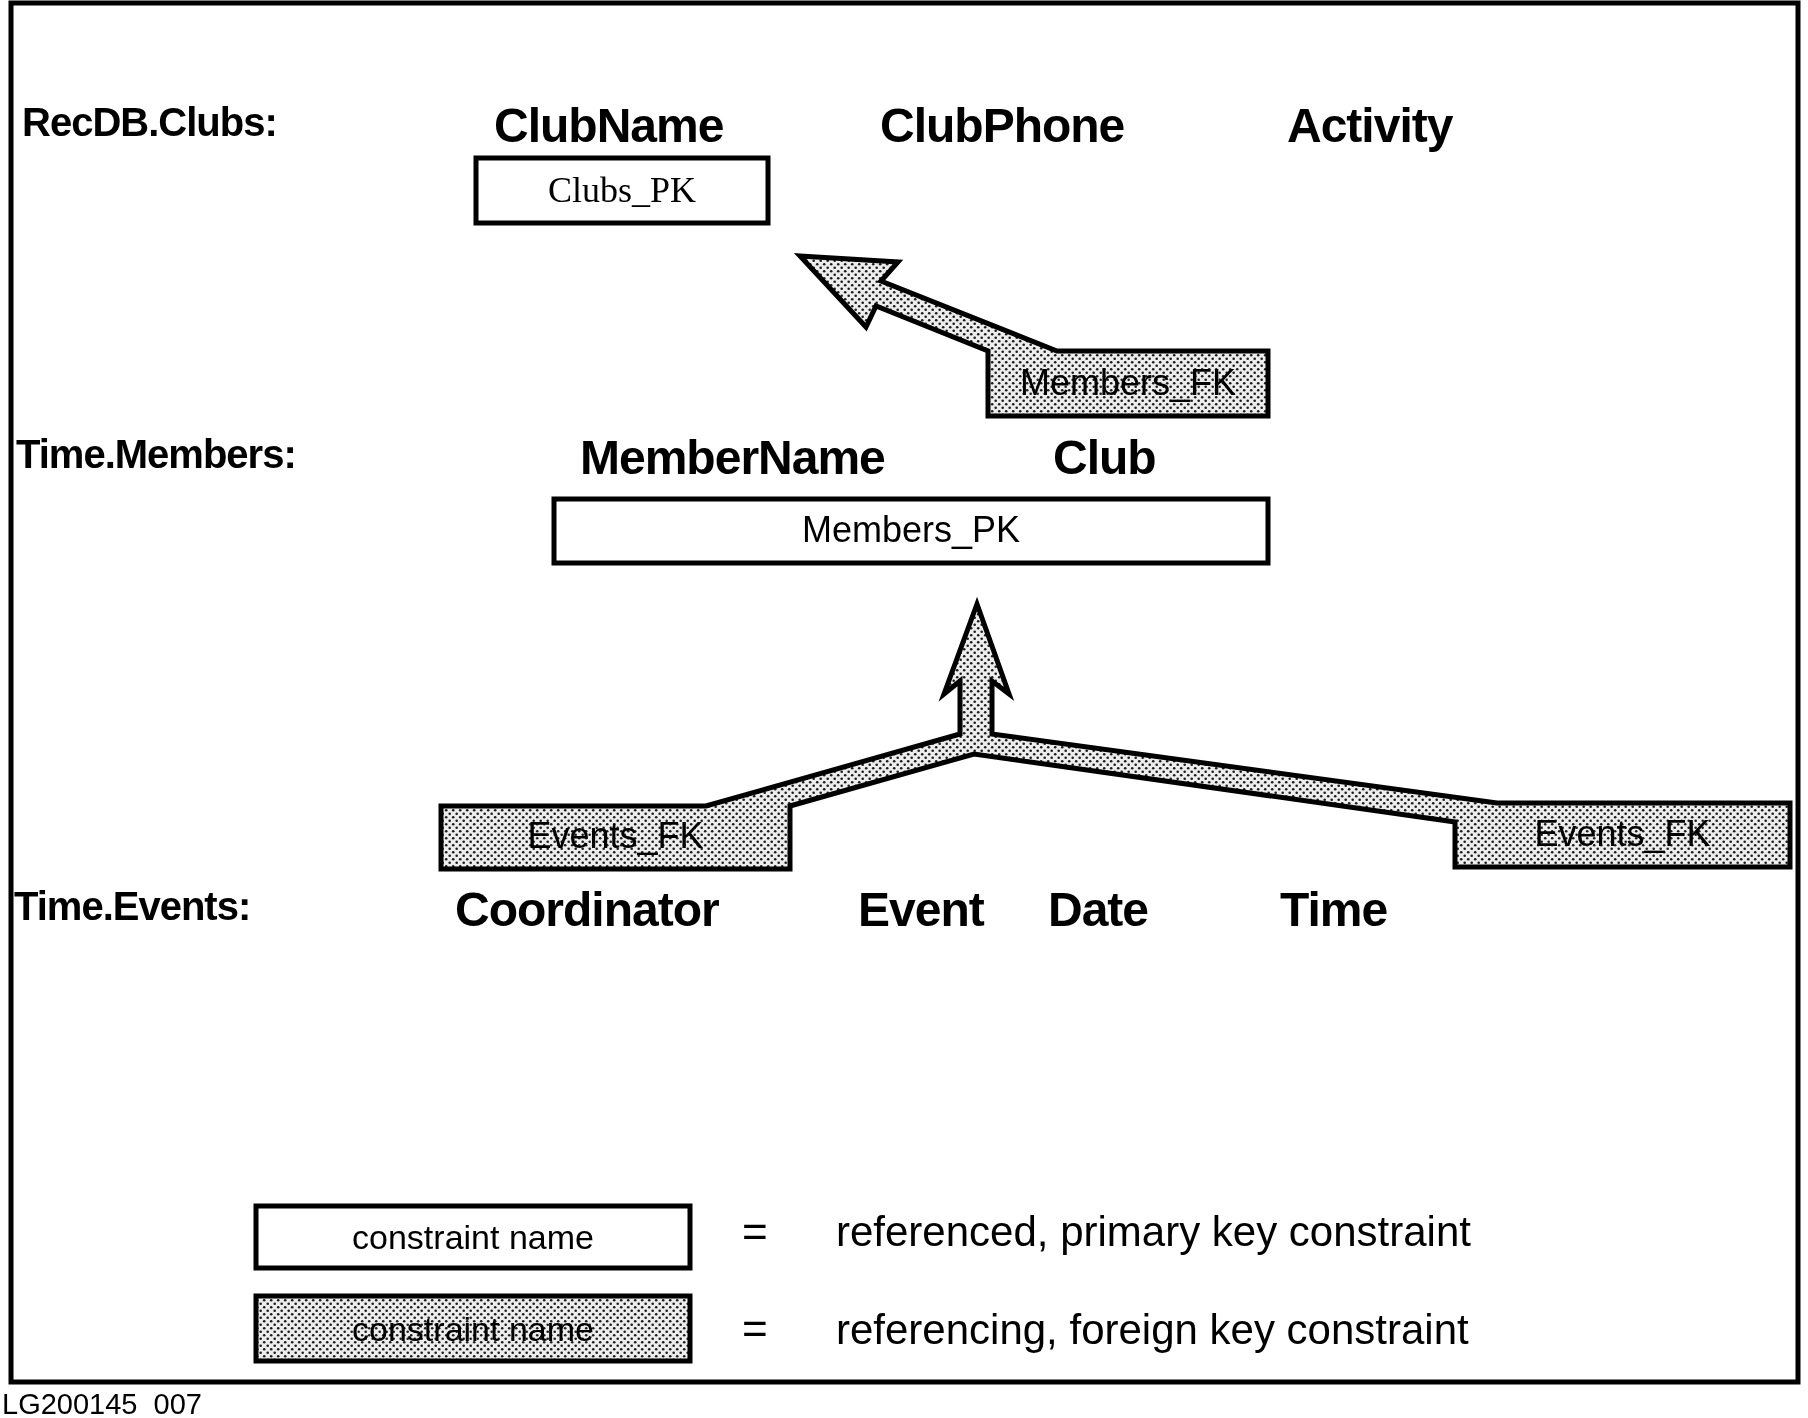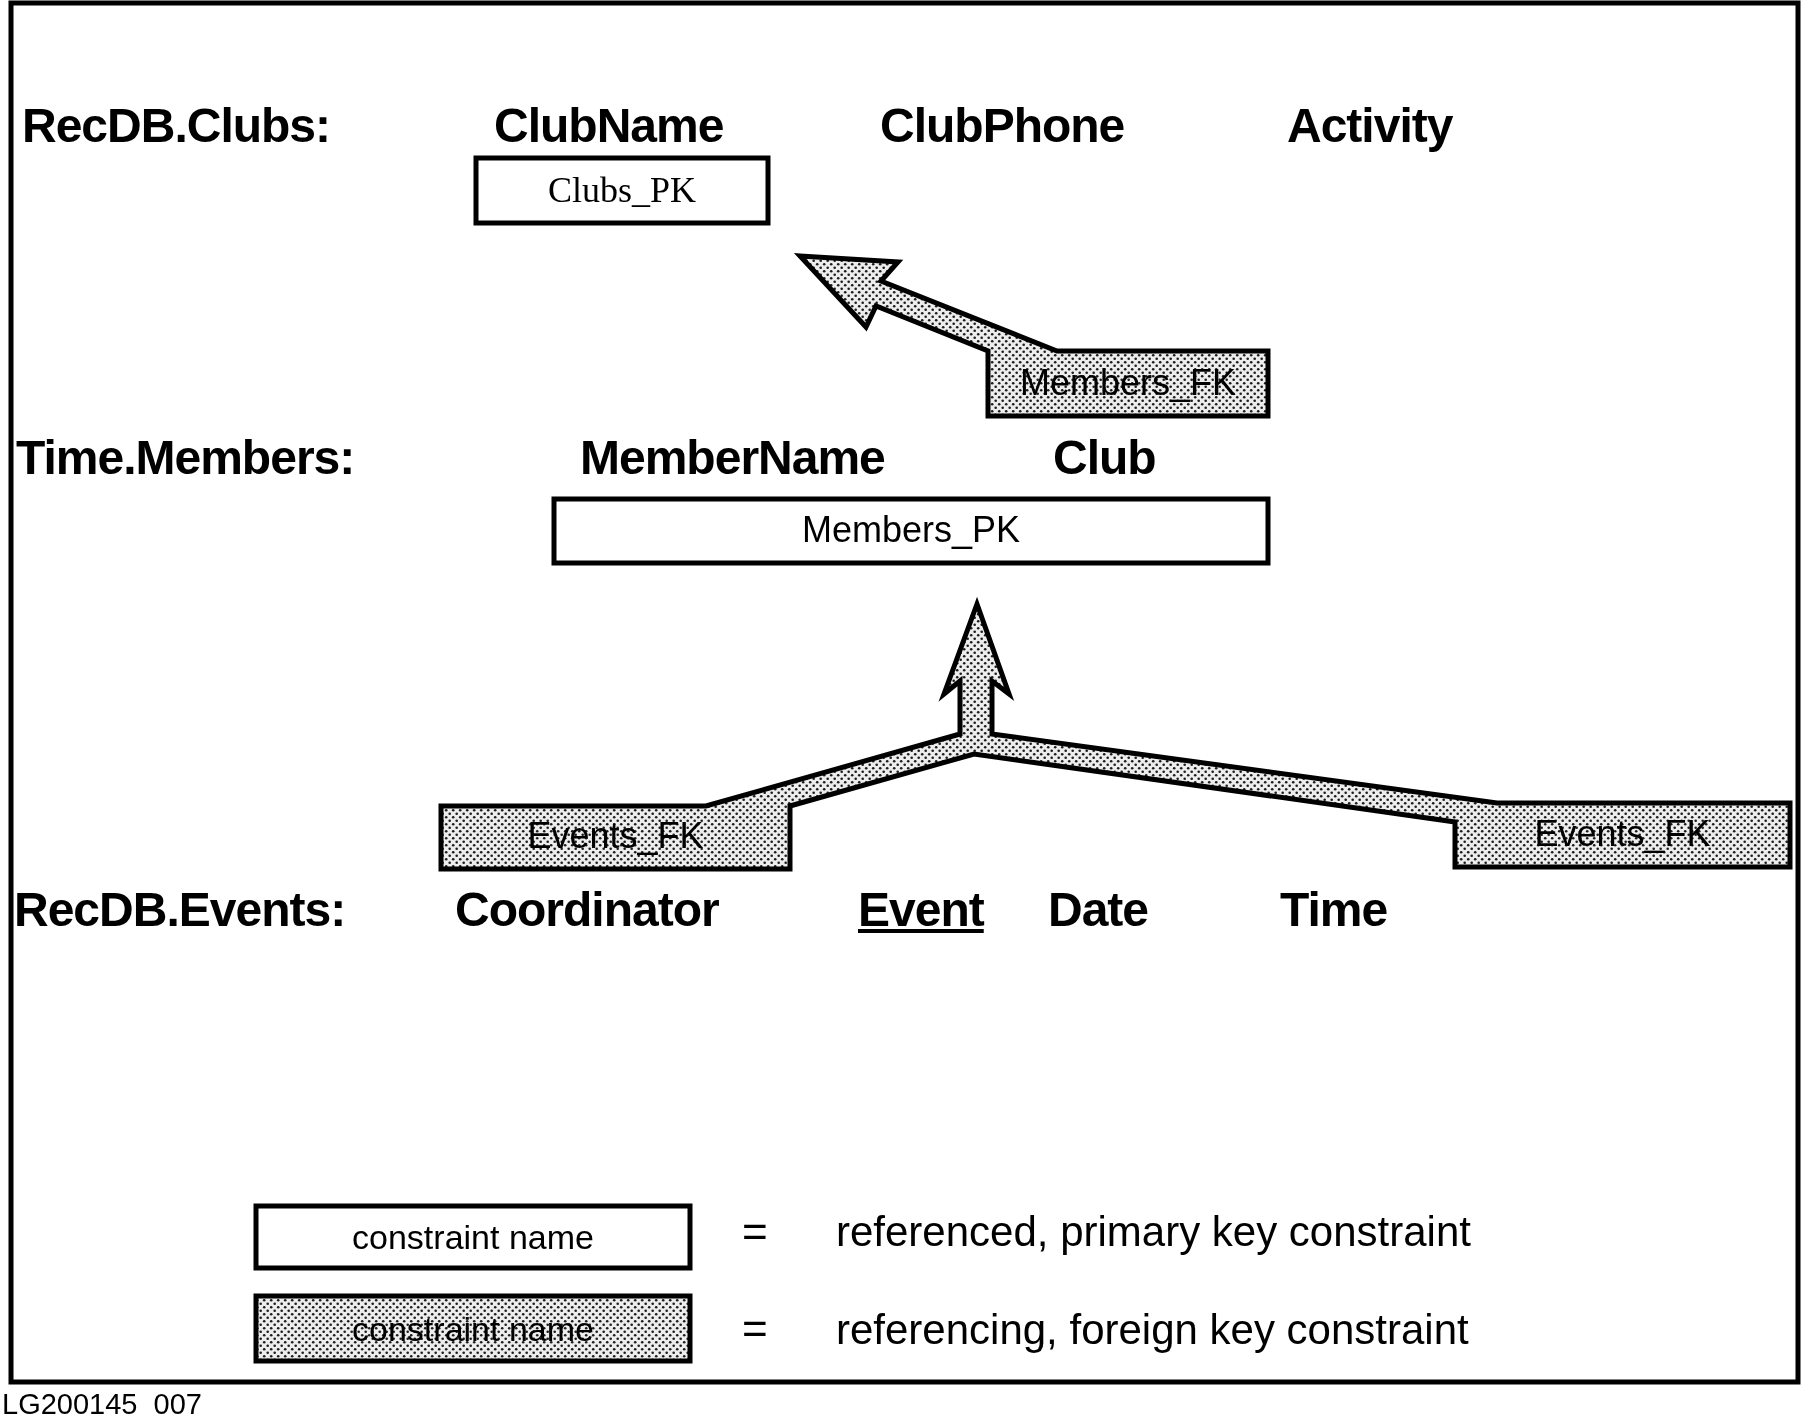--- a/index.html
+++ b/index.html
@@ -1,21 +1,21 @@
 <!DOCTYPE html>
 <html><head>
 <meta charset="utf-8">
 <style>
   html,body{margin:0;padding:0;background:#ffffff;}
   body{width:1808px;height:1418px;position:relative;overflow:hidden;
        font-family:"Liberation Sans","DejaVu Sans",sans-serif;color:#000;}
   #stage{position:absolute;left:0;top:0;width:1808px;height:1418px;}
   svg.layer{position:absolute;left:0;top:0;}
   .lbl{position:absolute;white-space:nowrap;line-height:1;}
-  .tname{font-size:48px;font-weight:700;letter-spacing:-1px;}
+  .tname{font-size:40px;font-weight:700;letter-spacing:-1px;}
   .col{font-size:48px;font-weight:700;letter-spacing:-1px;}
   .boxlbl{font-size:36px;font-weight:400;text-align:center;letter-spacing:0px;}
   .legend-boxlbl{font-size:34px;font-weight:400;text-align:center;}
   .legend-eq{font-size:44px;font-weight:400;}
   .legend-meaning{font-size:42px;font-weight:400;}
   .figcode{font-size:29px;font-weight:400;}
 </style>
 </head>
 <body>
 
@@ -52,23 +52,23 @@
   <div class="lbl boxlbl" style="left:988px;top:365px;width:280px;">Members_FK</div>
 
   <div class="lbl tname" style="left:16px;top:434px;">Time.Members:</div>
   <div class="lbl col" style="left:580px;top:434px;">MemberName</div>
   <div class="lbl col" style="left:1053px;top:434px;">Club</div>
   <div class="lbl boxlbl" style="left:554px;top:512px;width:714px;">Members_PK</div>
 
   <div class="lbl boxlbl" style="left:441px;top:818px;width:349px;">Events_FK</div>
   <div class="lbl boxlbl" style="left:1455px;top:816px;width:335px;">Events_FK</div>
 
-  <div class="lbl tname" style="left:14px;top:886px;">RecDB.Events:</div>
+  <div class="lbl tname" style="left:14px;top:886px;">Time.Events:</div>
   <div class="lbl col" style="left:455px;top:886px;">Coordinator</div>
-  <div class="lbl col" style="left:858px;top:886px;text-decoration:underline;">Event</div>
+  <div class="lbl col" style="left:858px;top:886px;">Event</div>
   <div class="lbl col" style="left:1048px;top:886px;">Date</div>
   <div class="lbl col" style="left:1280px;top:886px;">Time</div>
 
   <div class="lbl legend-boxlbl" style="left:256px;top:1220px;width:434px;">constraint name</div>
   <div class="lbl legend-eq" style="left:742px;top:1210px;">=</div>
   <div class="lbl legend-meaning" style="left:836px;top:1211px;">referenced, primary key constraint</div>
 
   <div class="lbl legend-boxlbl" style="left:256px;top:1312px;width:434px;">constraint name</div>
   <div class="lbl legend-eq" style="left:742px;top:1307px;">=</div>
   <div class="lbl legend-meaning" style="left:836px;top:1309px;">referencing, foreign key constraint</div>

